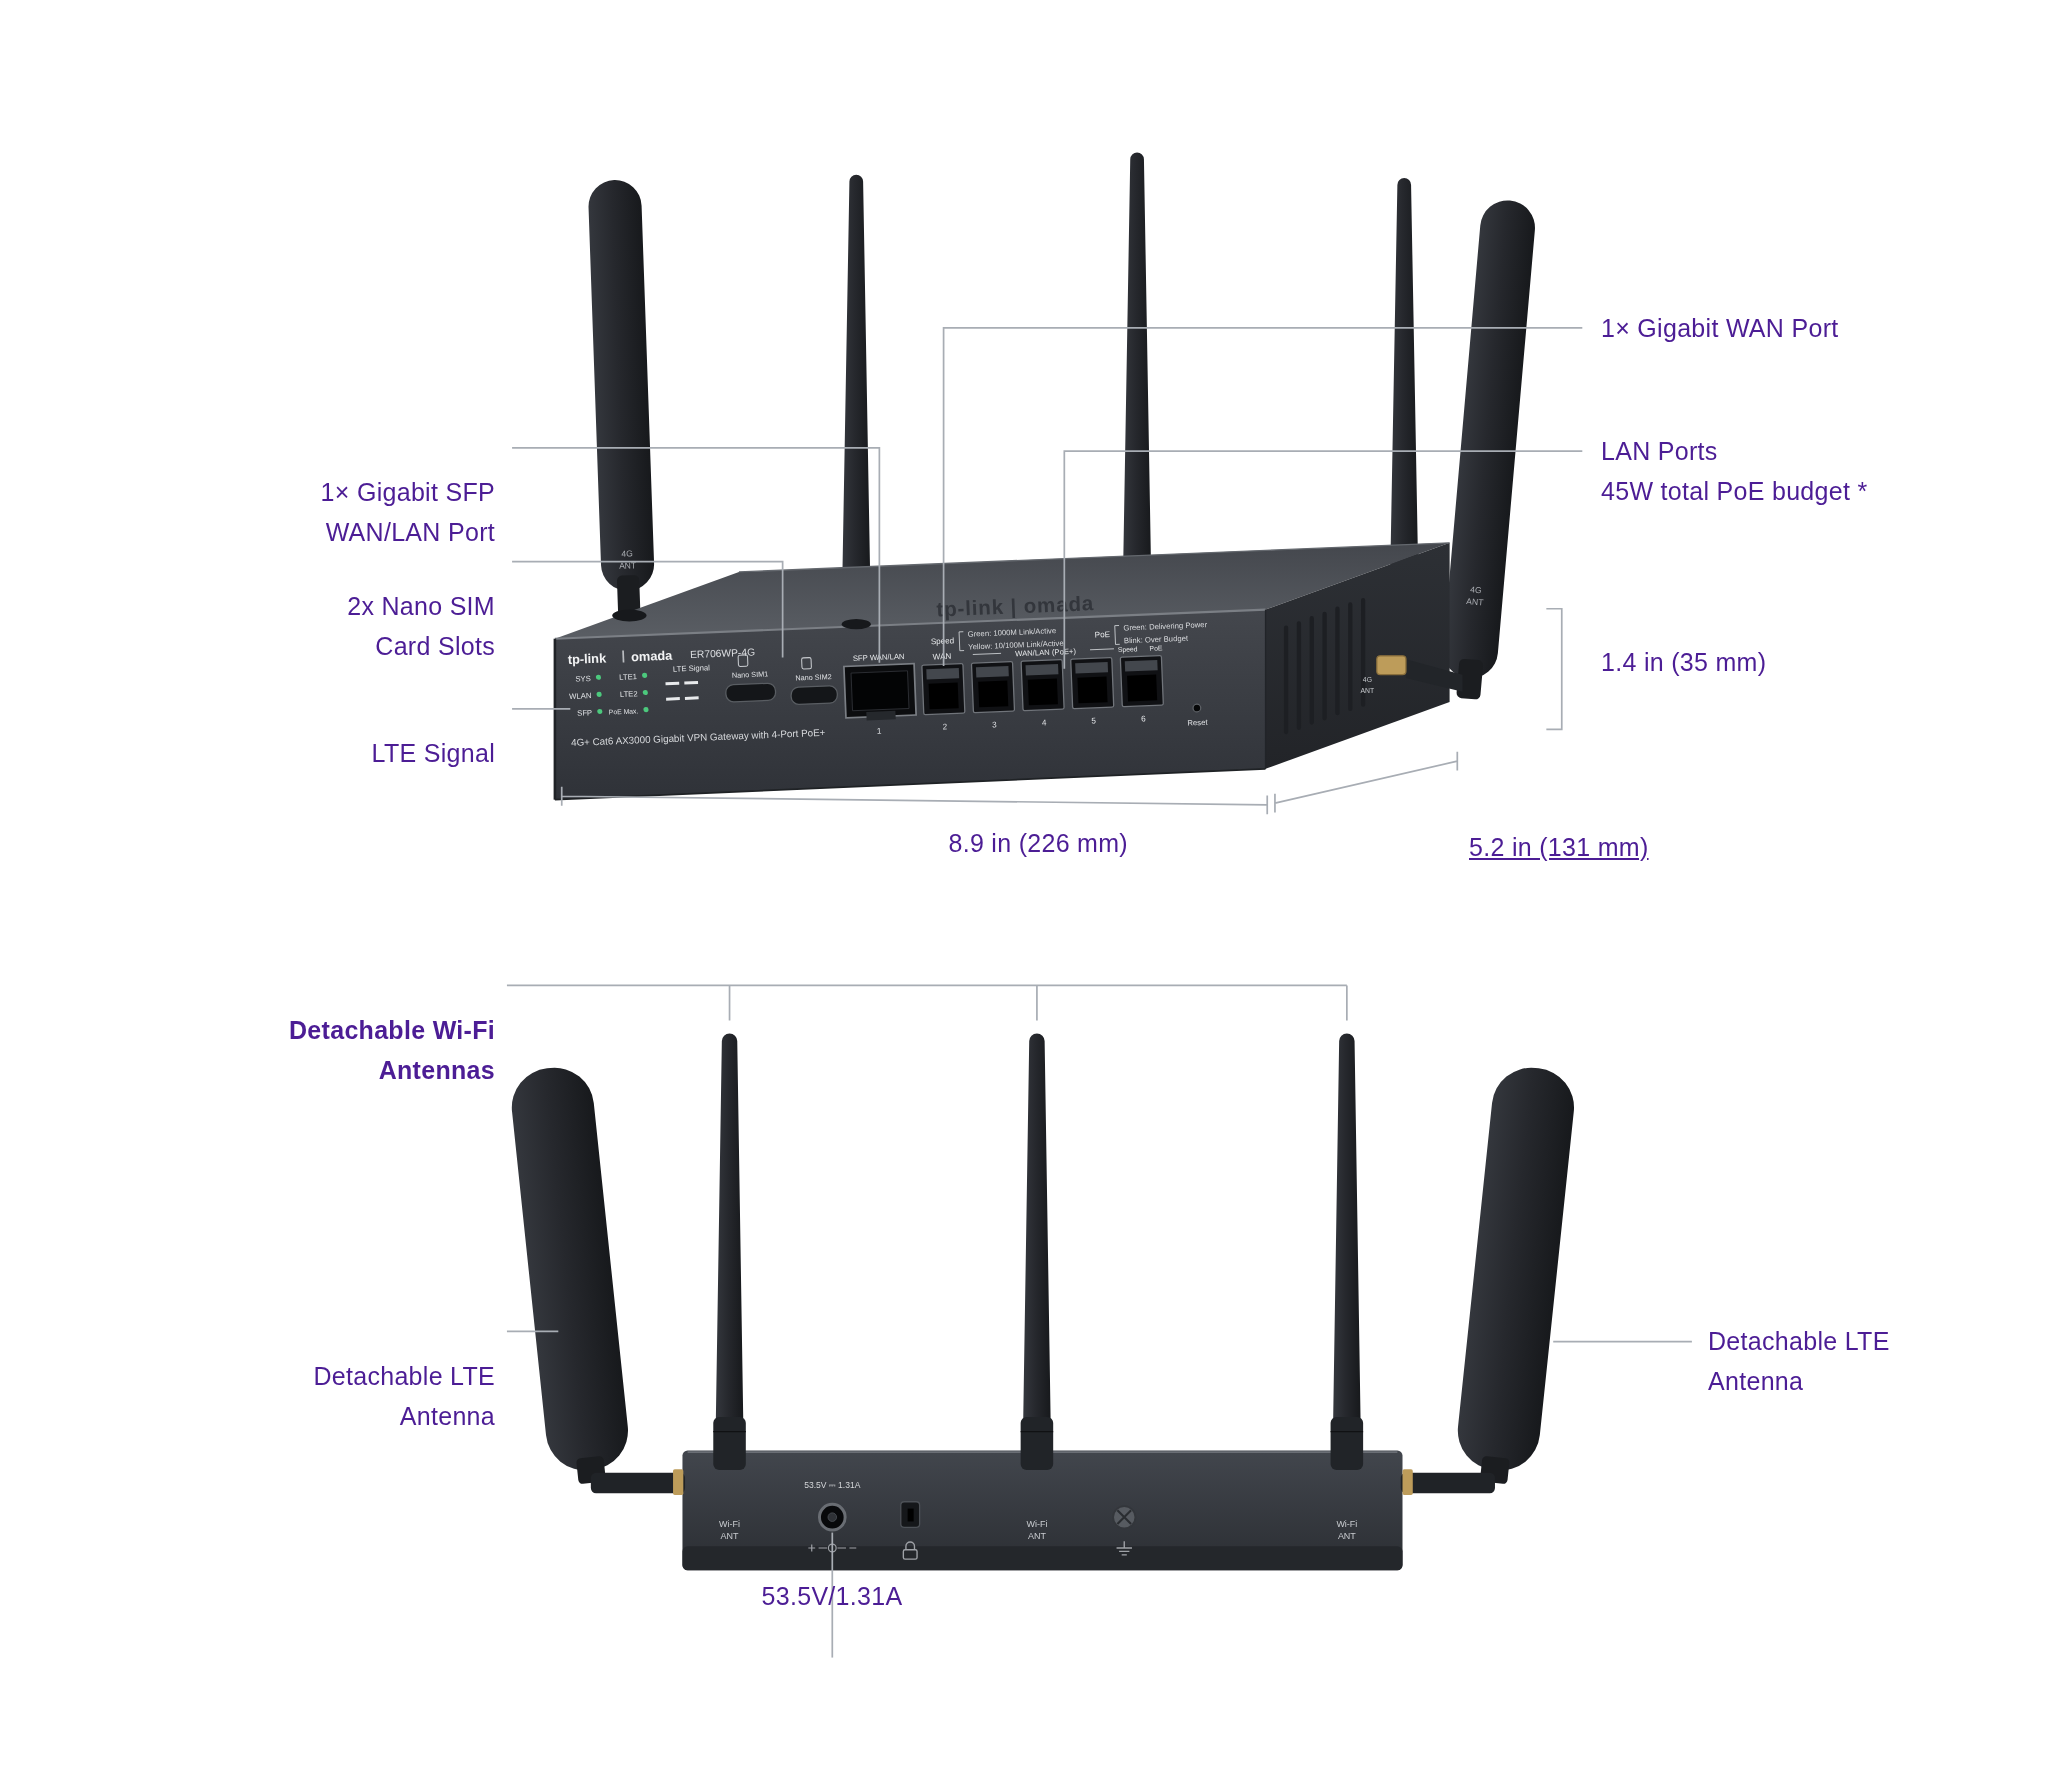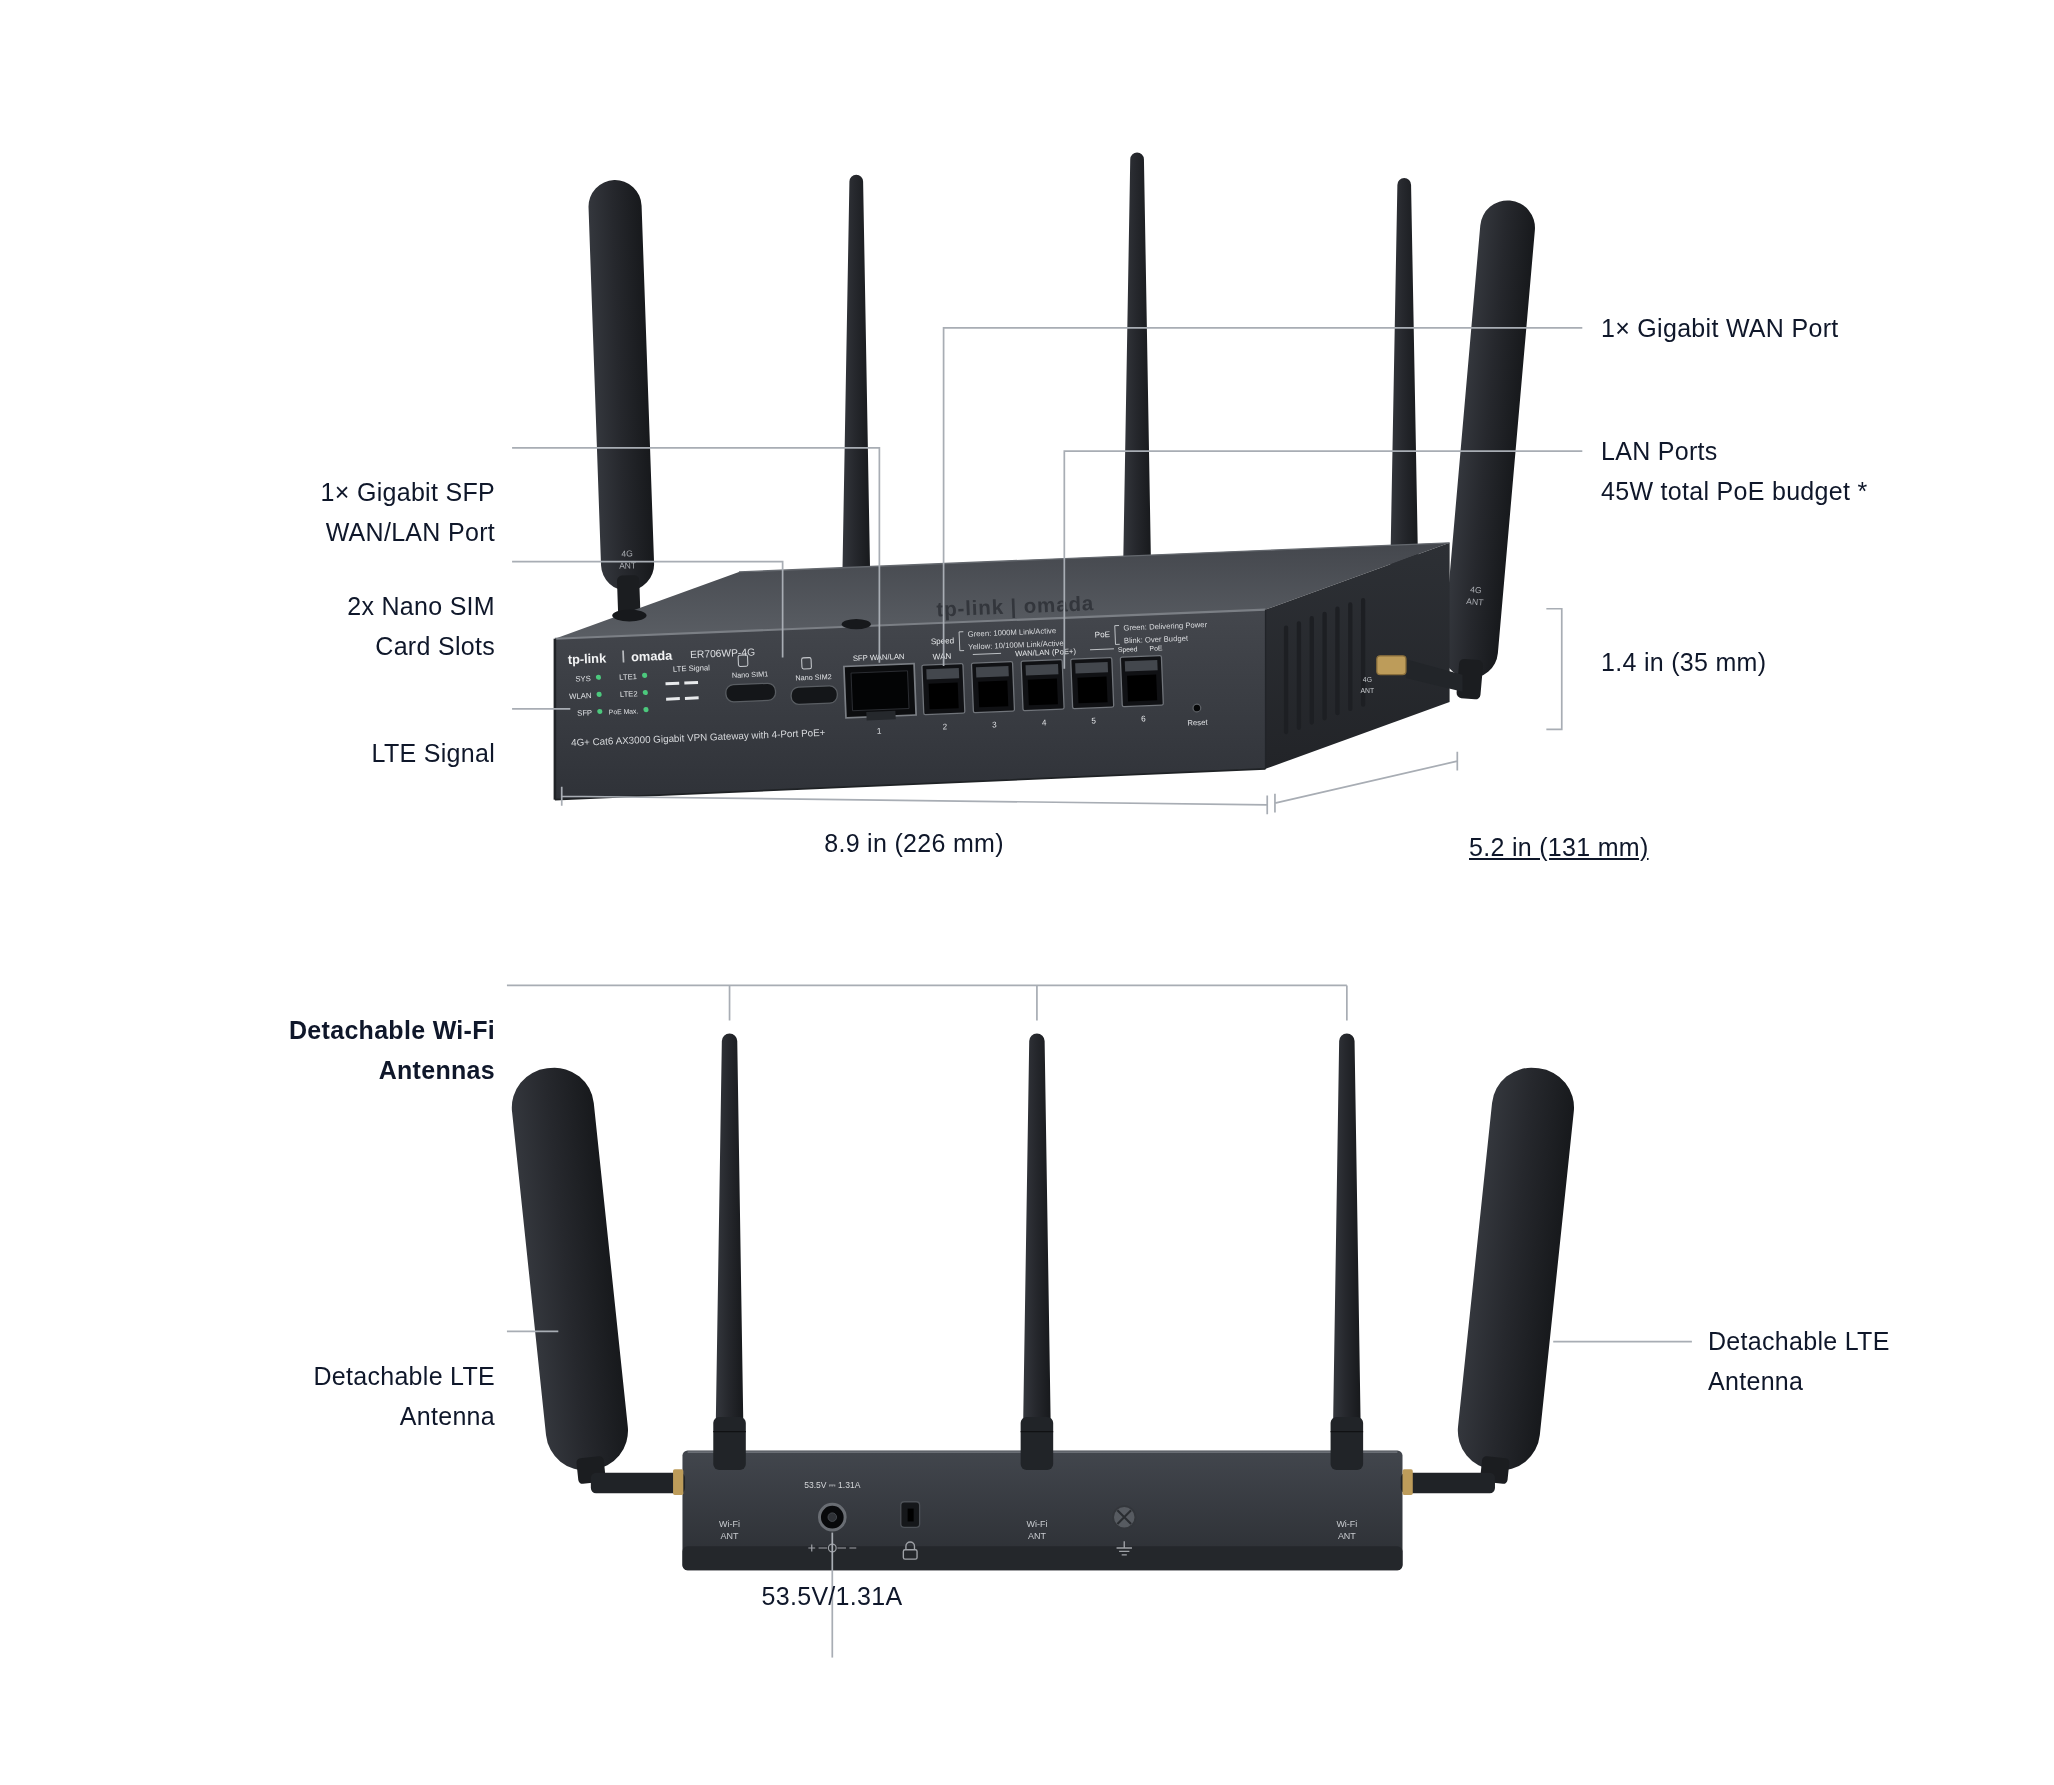--- a/index.html
+++ b/index.html
@@ -1,19 +1,19 @@
 <!DOCTYPE html>
 <html style="font-size:13.7px"><head>
 <meta charset="utf-8">
 <style>
   html,body{margin:0;padding:0;background:#ffffff;}
   #canvas{position:relative;width:2055px;height:1786px;background:#ffffff;overflow:hidden;
           font-family:"Liberation Sans",sans-serif;}
   svg{position:absolute;left:0;top:0;font-family:"Liberation Sans",sans-serif;}
-  .label{position:absolute;font-size:25px;line-height:40px;color:#0f172a;letter-spacing:0.3px;}
+  .label{position:absolute;font-size:25px;line-height:40px;color:#4c1d95;letter-spacing:0.3px;}
   .r{text-align:right;margin-top:44px;}
   .c{text-align:center;}
 </style>
 </head>
 <body>
 
 <div id="canvas">
 
 <svg width="2055" height="1786" viewBox="0 0 2400 2086">
   <defs>
@@ -271,21 +271,21 @@
   <div>WAN/LAN Port</div>
 </div>
 
 <div class="label r" style="left:221px;top:542px;width:274px;">
   <div>2x Nano SIM</div>
   <div>Card Slots</div>
 </div>
 
 <div class="label r" style="left:221px;top:689px;width:274px;">LTE Signal</div>
 
-<div class="label c" style="left:700px;top:823px;width:428px;">8.9 in (226 mm)</div>
+<div class="label c" style="left:700px;top:823px;width:428px;text-align:right;">8.9 in (226 mm)</div>
 
 <div class="label" style="left:1469px;top:827px;width:360px;text-decoration:underline;">5.2 in (131 mm)</div>
 
 <div class="label r" style="left:221px;top:966px;width:274px;font-weight:bold;">
   <div>Detachable Wi-Fi</div>
   <div>Antennas</div>
 </div>
 
 <div class="label r" style="left:221px;top:1312px;width:274px;">
   <div>Detachable LTE</div>

